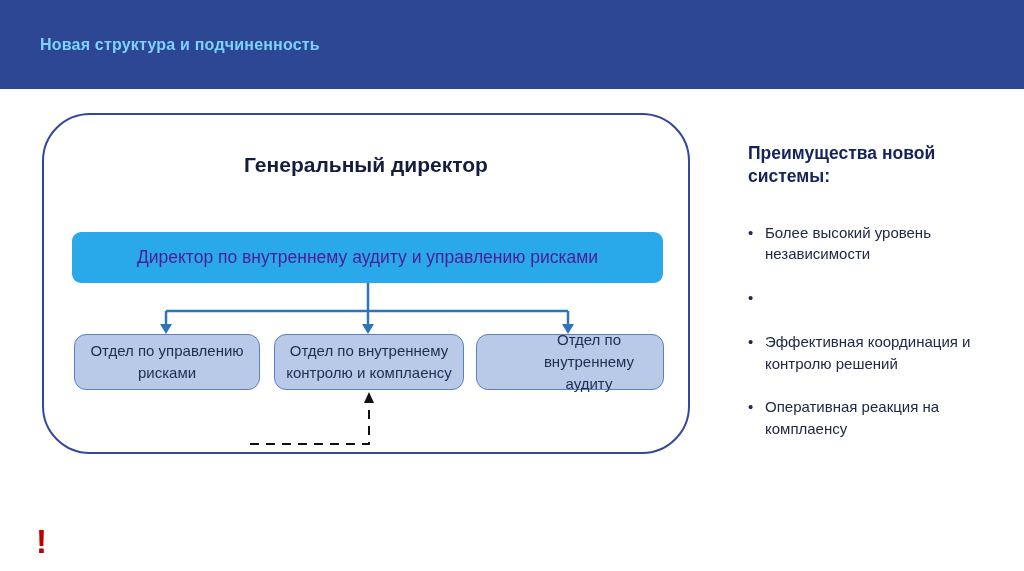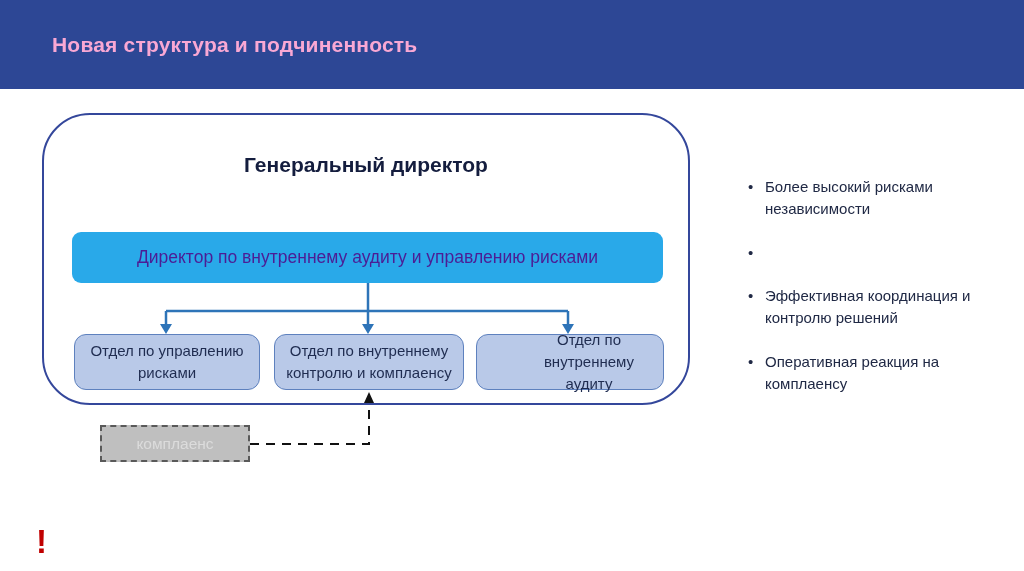--- a/index.html
+++ b/index.html
@@ -7,26 +7,26 @@
     width:1024px;height:571px;position:relative;background:#ffffff;
     font-family:"Liberation Sans","DejaVu Sans",sans-serif;
     overflow:hidden;
   }
   
   .header{
     position:absolute;left:0;top:0;width:1024px;height:89px;
     background:#2D4795;display:flex;align-items:center;
   }
   .header-title{
-    margin-left:52px;color:#f9a8d4;font-size:21px;font-weight:bold;
+    margin-left:40px;color:#7dd3fc;font-size:16px;font-weight:bold;
     letter-spacing:.2px;
   }
   
   .org-container{
-    position:absolute;left:42px;top:113px;width:648px;height:292px;
+    position:absolute;left:42px;top:113px;width:648px;height:341px;
     background:#ffffff;border:2.5px solid #34479B;border-radius:48px;
     box-sizing:border-box;
   }
   .org-title{
     position:absolute;left:0;top:38px;width:100%;text-align:center;
     color:#141D3E;font-size:21px;font-weight:bold;
   }
   .director-box{
     position:absolute;left:28px;top:117px;width:591px;height:51px;
     background:#29A9E9;border-radius:9px;
@@ -107,28 +107,28 @@
     <path class="dash-line" d="M206,329 H325 V287"></path>
     <polygon class="dash-head" points="320,288 330,288 325,277"></polygon>
   </svg>
 
   <div class="director-box">Директор по внутреннему аудиту и управлению рисками</div>
 
   <div class="dept-box dept-1">Отдел по управлению рисками</div>
   <div class="dept-box dept-2">Отдел по внутреннему контролю и комплаенсу</div>
   <div class="dept-box dept-3">Отдел по внутреннему аудиту</div>
 
-  <div class="detached-box">комплаенс</div>
 </div>
 
 <div class="benefits">
+  <div class="benefits-heading">Преимущества новой системы:</div>
   <div class="benefits-list">
     <div class="benefit-item">
       <span class="benefit-bullet">•</span>
-      <span>Более высокий рисками независимости</span>
+      <span>Более высокий уровень независимости</span>
     </div>
     <div class="benefit-item">
       <span class="benefit-bullet">•</span>
     </div>
     <div class="benefit-item">
       <span class="benefit-bullet">•</span>
       <span>Эффективная координация и контролю решений</span>
     </div>
     <div class="benefit-item">
       <span class="benefit-bullet">•</span>

